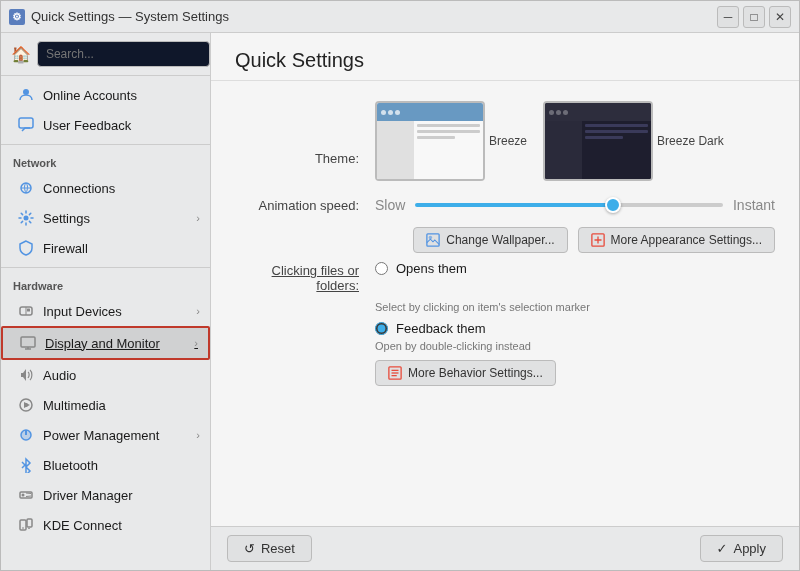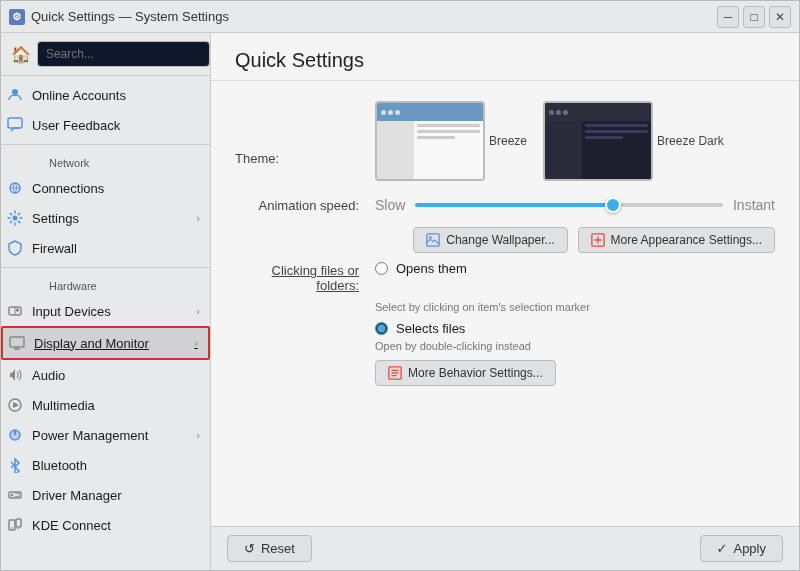--- a/index.html
+++ b/index.html
@@ -40,25 +40,25 @@
     }
     .search-box {
       flex: 1; height: 26px; border: 1px solid #bbb; border-radius: 4px;
       padding: 0 8px; background: #0f172a; font-size: 12px; color: #888;
       outline: none;
     }
 
     .sidebar-content { flex: 1; padding: 4px 0; }
 
     .sidebar-section-label {
-      font-size: 11px; font-weight: 400; color: #555; padding: 8px 12px 4px 12px;
-      text-transform: none; letter-spacing: 0; margin-left: 36px;
+      font-size: 11px; font-weight: 700; color: #555; padding: 8px 12px 4px 12px;
+      text-transform: none; letter-spacing: 0;
     }
     .sidebar-item {
-      display: flex; align-items: center; padding: 6px 10px 6px 5px;
+      display: flex; align-items: center; padding: 6px 10px 6px 16px;
       cursor: pointer; gap: 8px; position: relative;
     }
     .sidebar-item.active { background: #d0d1d2; border: 2px solid #c0392b; }
     .sidebar-item-icon {
       width: 18px; height: 18px; display: flex; align-items: center; justify-content: center;
       flex-shrink: 0;
     }
     .sidebar-item-label { flex: 1; font-size: 13px; }
     .sidebar-item-arrow { font-size: 11px; color: #888; }
 
@@ -70,21 +70,21 @@
     }
     .content-header {
       padding: 16px 24px 8px 24px; border-bottom: 1px solid #ddd; background: #f5f5f5;
     }
     .content-title { font-size: 20px; font-weight: 400; color: #222; }
 
     .content-body { flex: 1; overflow-y: auto; padding: 20px 24px; }
 
     
     .theme-row { display: flex; align-items: flex-start; margin-bottom: 16px; }
-    .theme-label { width: 140px; padding-right: 16px; padding-top: 50px; font-size: 13px; color: #444; flex-shrink: 0; }
+    .theme-label { width: 140px; text-align: right; padding-right: 16px; padding-top: 50px; font-size: 13px; color: #444; flex-shrink: 0; }
     .theme-options { display: flex; gap: 16px; }
     .theme-card { display: flex; flex-direction: row; align-items: center; gap: 4px; cursor: pointer; }
     .theme-preview {
       width: 110px; height: 80px; border: 2px solid #bbb; border-radius: 4px; overflow: hidden;
     }
     .theme-name { font-size: 12px; color: #444; }
 
     
     .setting-row { display: flex; align-items: center; margin-bottom: 14px; }
     .setting-label { width: 140px; text-align: right; padding-right: 16px; font-size: 13px; color: #444; flex-shrink: 0; }
@@ -437,21 +437,21 @@
               <label class="clicking-option-label" for="opens-them">Opens them</label>
             </div>
           </div>
         </div>
 
         <div class="hint-text">Select by clicking on item's selection marker</div>
 
         <div style="margin-left: 140px; margin-bottom: 4px;">
           <div class="clicking-option">
             <input type="radio" name="clicking" id="selects-them" checked="" style="">
-            <label class="clicking-option-label" for="selects-them">Selects files</label>
+            <label class="clicking-option-label" for="selects-them">Feedback them</label>
           </div>
         </div>
 
         <div class="hint-text">Open by double-clicking instead</div>
 
         <div class="behavior-btn-row">
           <button class="kde-button">
             <div class="kde-button-icon">
               <svg width="14" height="14" viewBox="0 0 16 16">
                   <rect x="1" y="1" width="14" height="14" rx="1" fill="none" stroke="#e74c3c" stroke-width="1.5"></rect>

